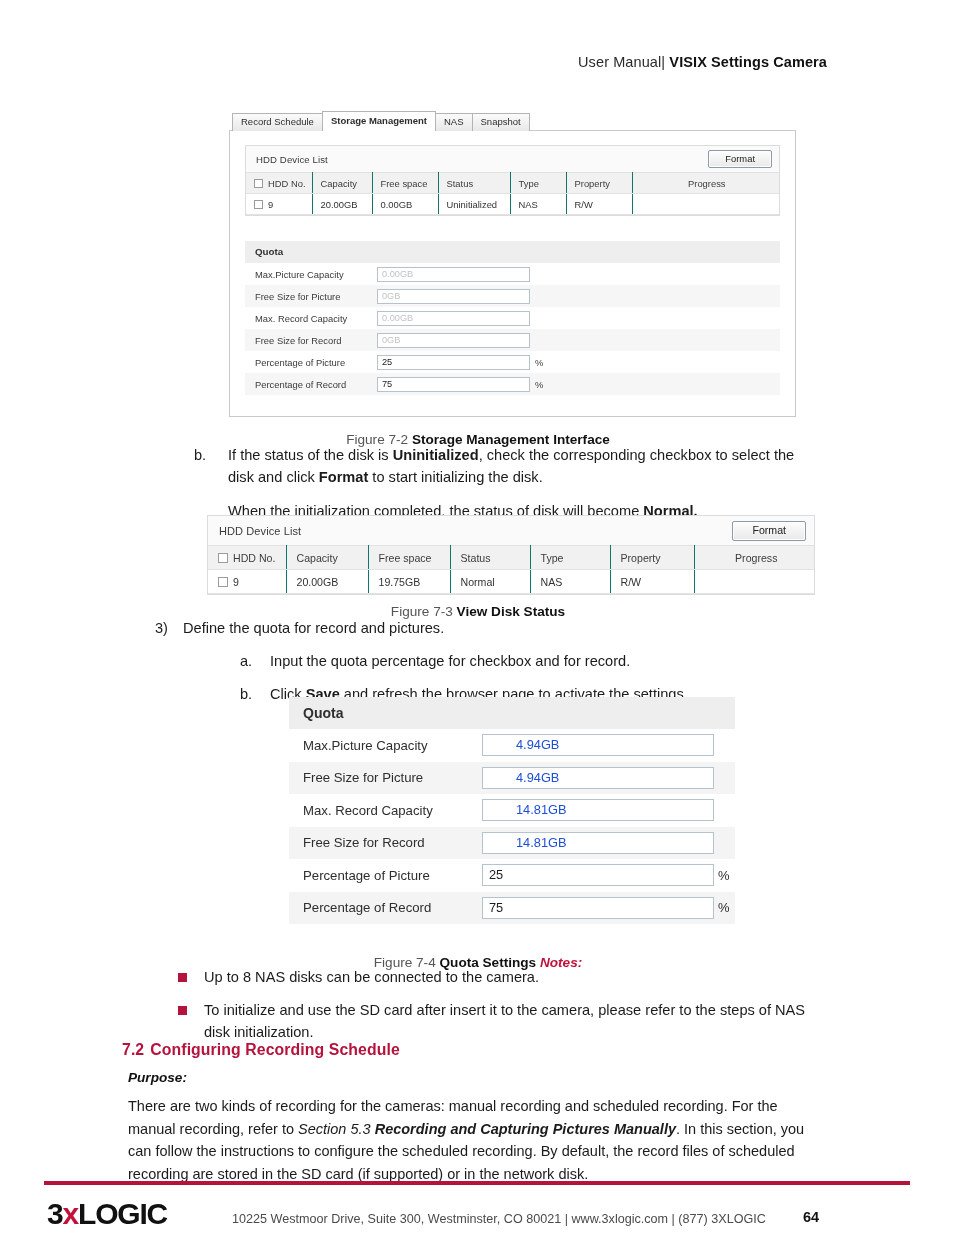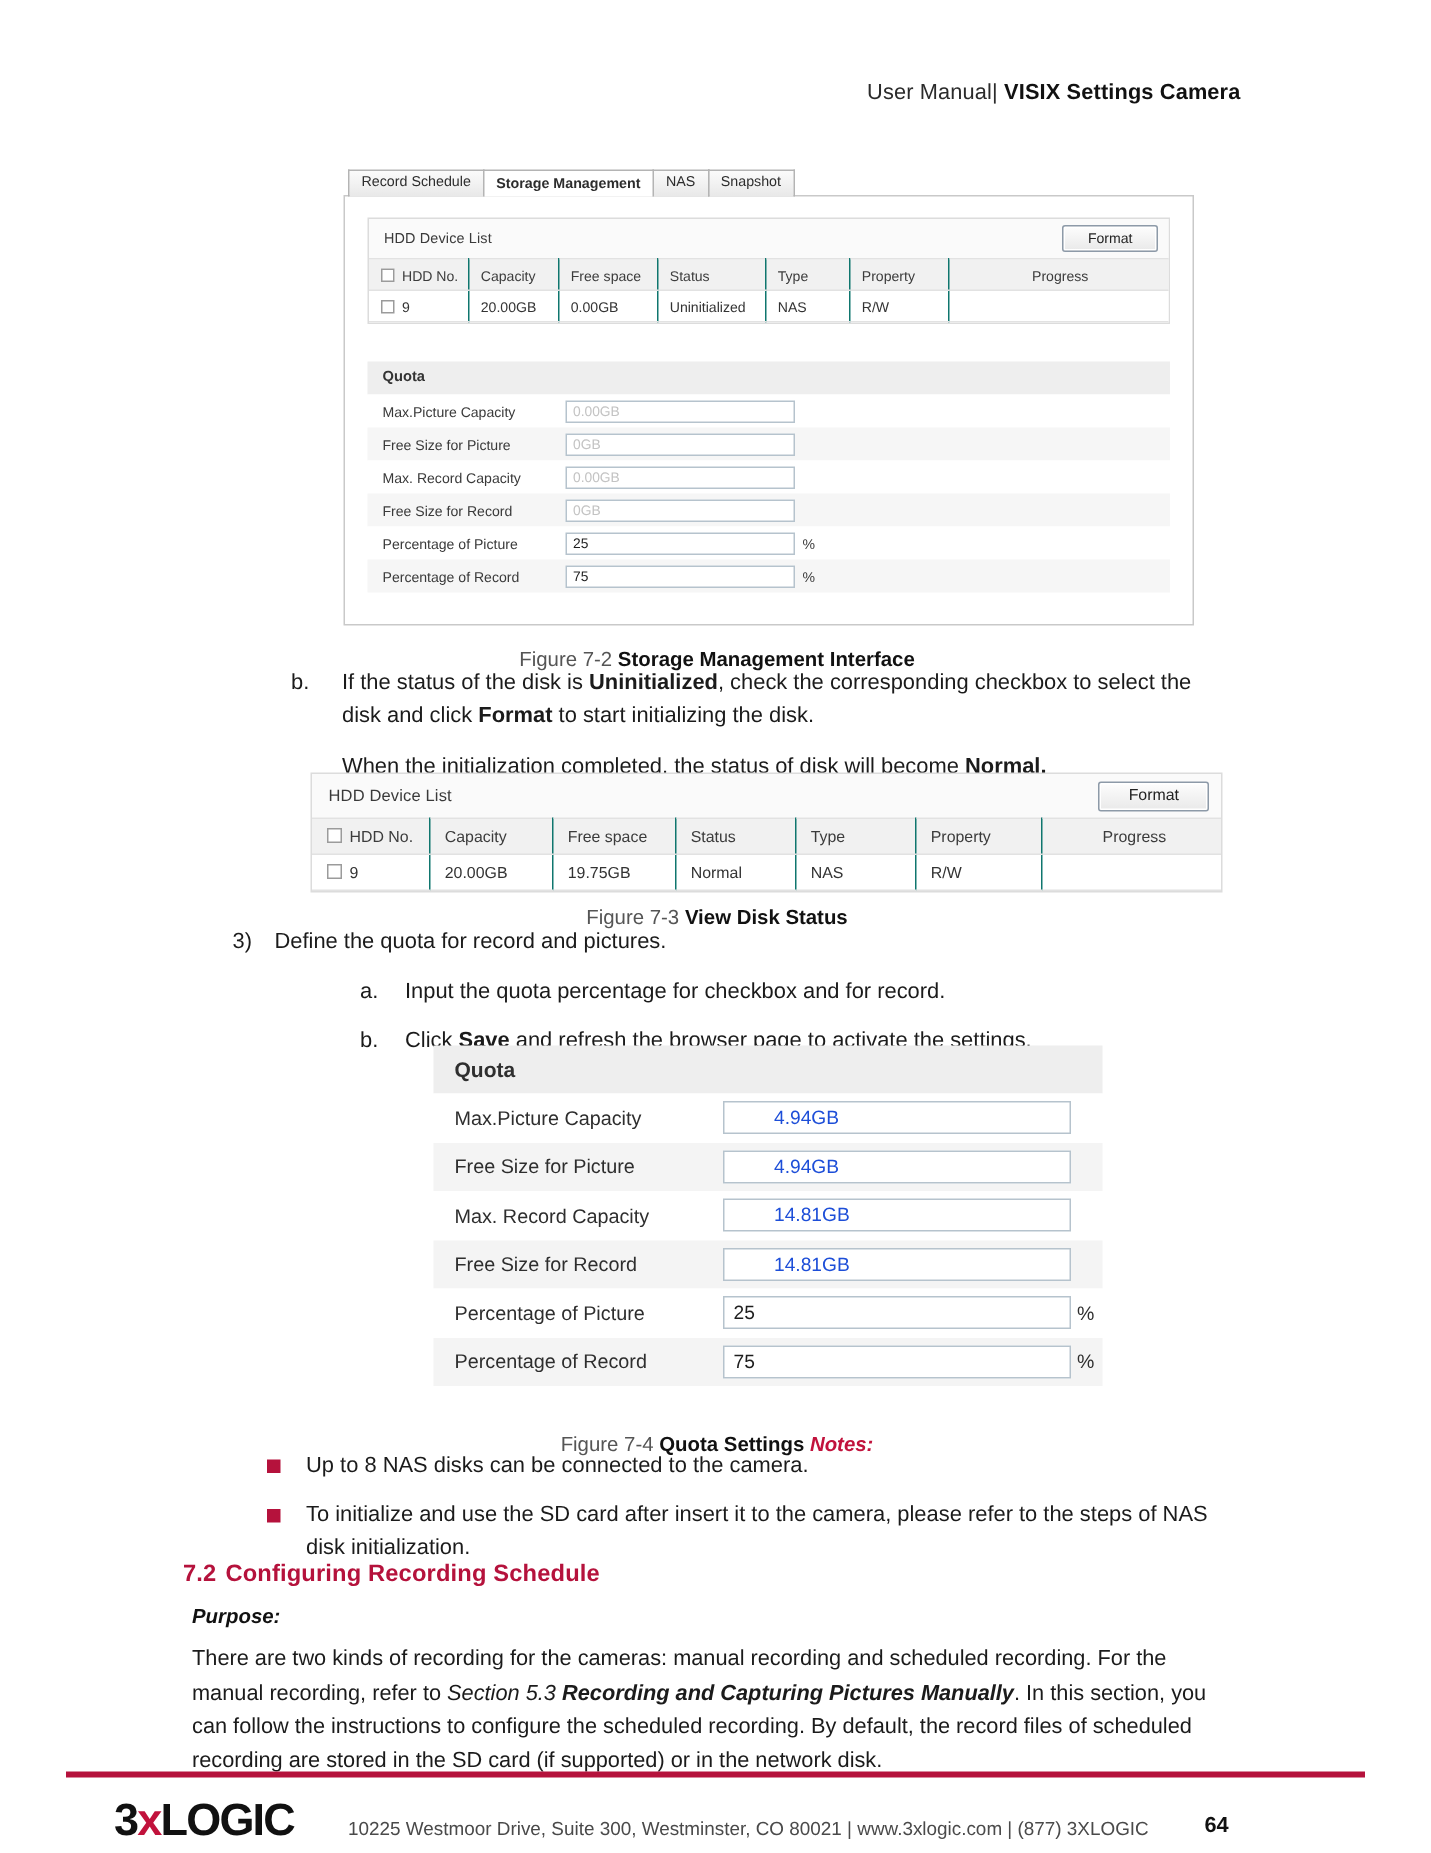--- a/index.html
+++ b/index.html
@@ -50,20 +50,21 @@
 
   
   .fig72 {
     position: absolute;
     left: 229px;
     top: 113px;
     width: 567px;
   }
   .tabbar {
     display: flex;
+    align-items: flex-end;
     height: 18px;
     position: relative;
     z-index: 3;
     margin-left: 3px;
   }
   .tab {
     font-size: 9.5px;
     color: #2d2d2d;
     padding: 2px 8px 3px 8px;
     border: 1px solid #b4b4b4;
@@ -324,21 +325,20 @@
   }
   .footer-logo {
     position: absolute;
     left: 47px;
     top: 1199px;
     font-size: 30px;
     font-weight: 700;
     letter-spacing: -1.2px;
     color: #111;
     line-height: 30px;
-    margin-left: 29px;
   }
   .footer-logo .logo-x { color: #c1123c; }
   .footer-addr {
     position: absolute;
     left: 232px;
     top: 1212px;
     font-size: 12.6px;
     color: #4a4a4a;
     white-space: nowrap;
   }

